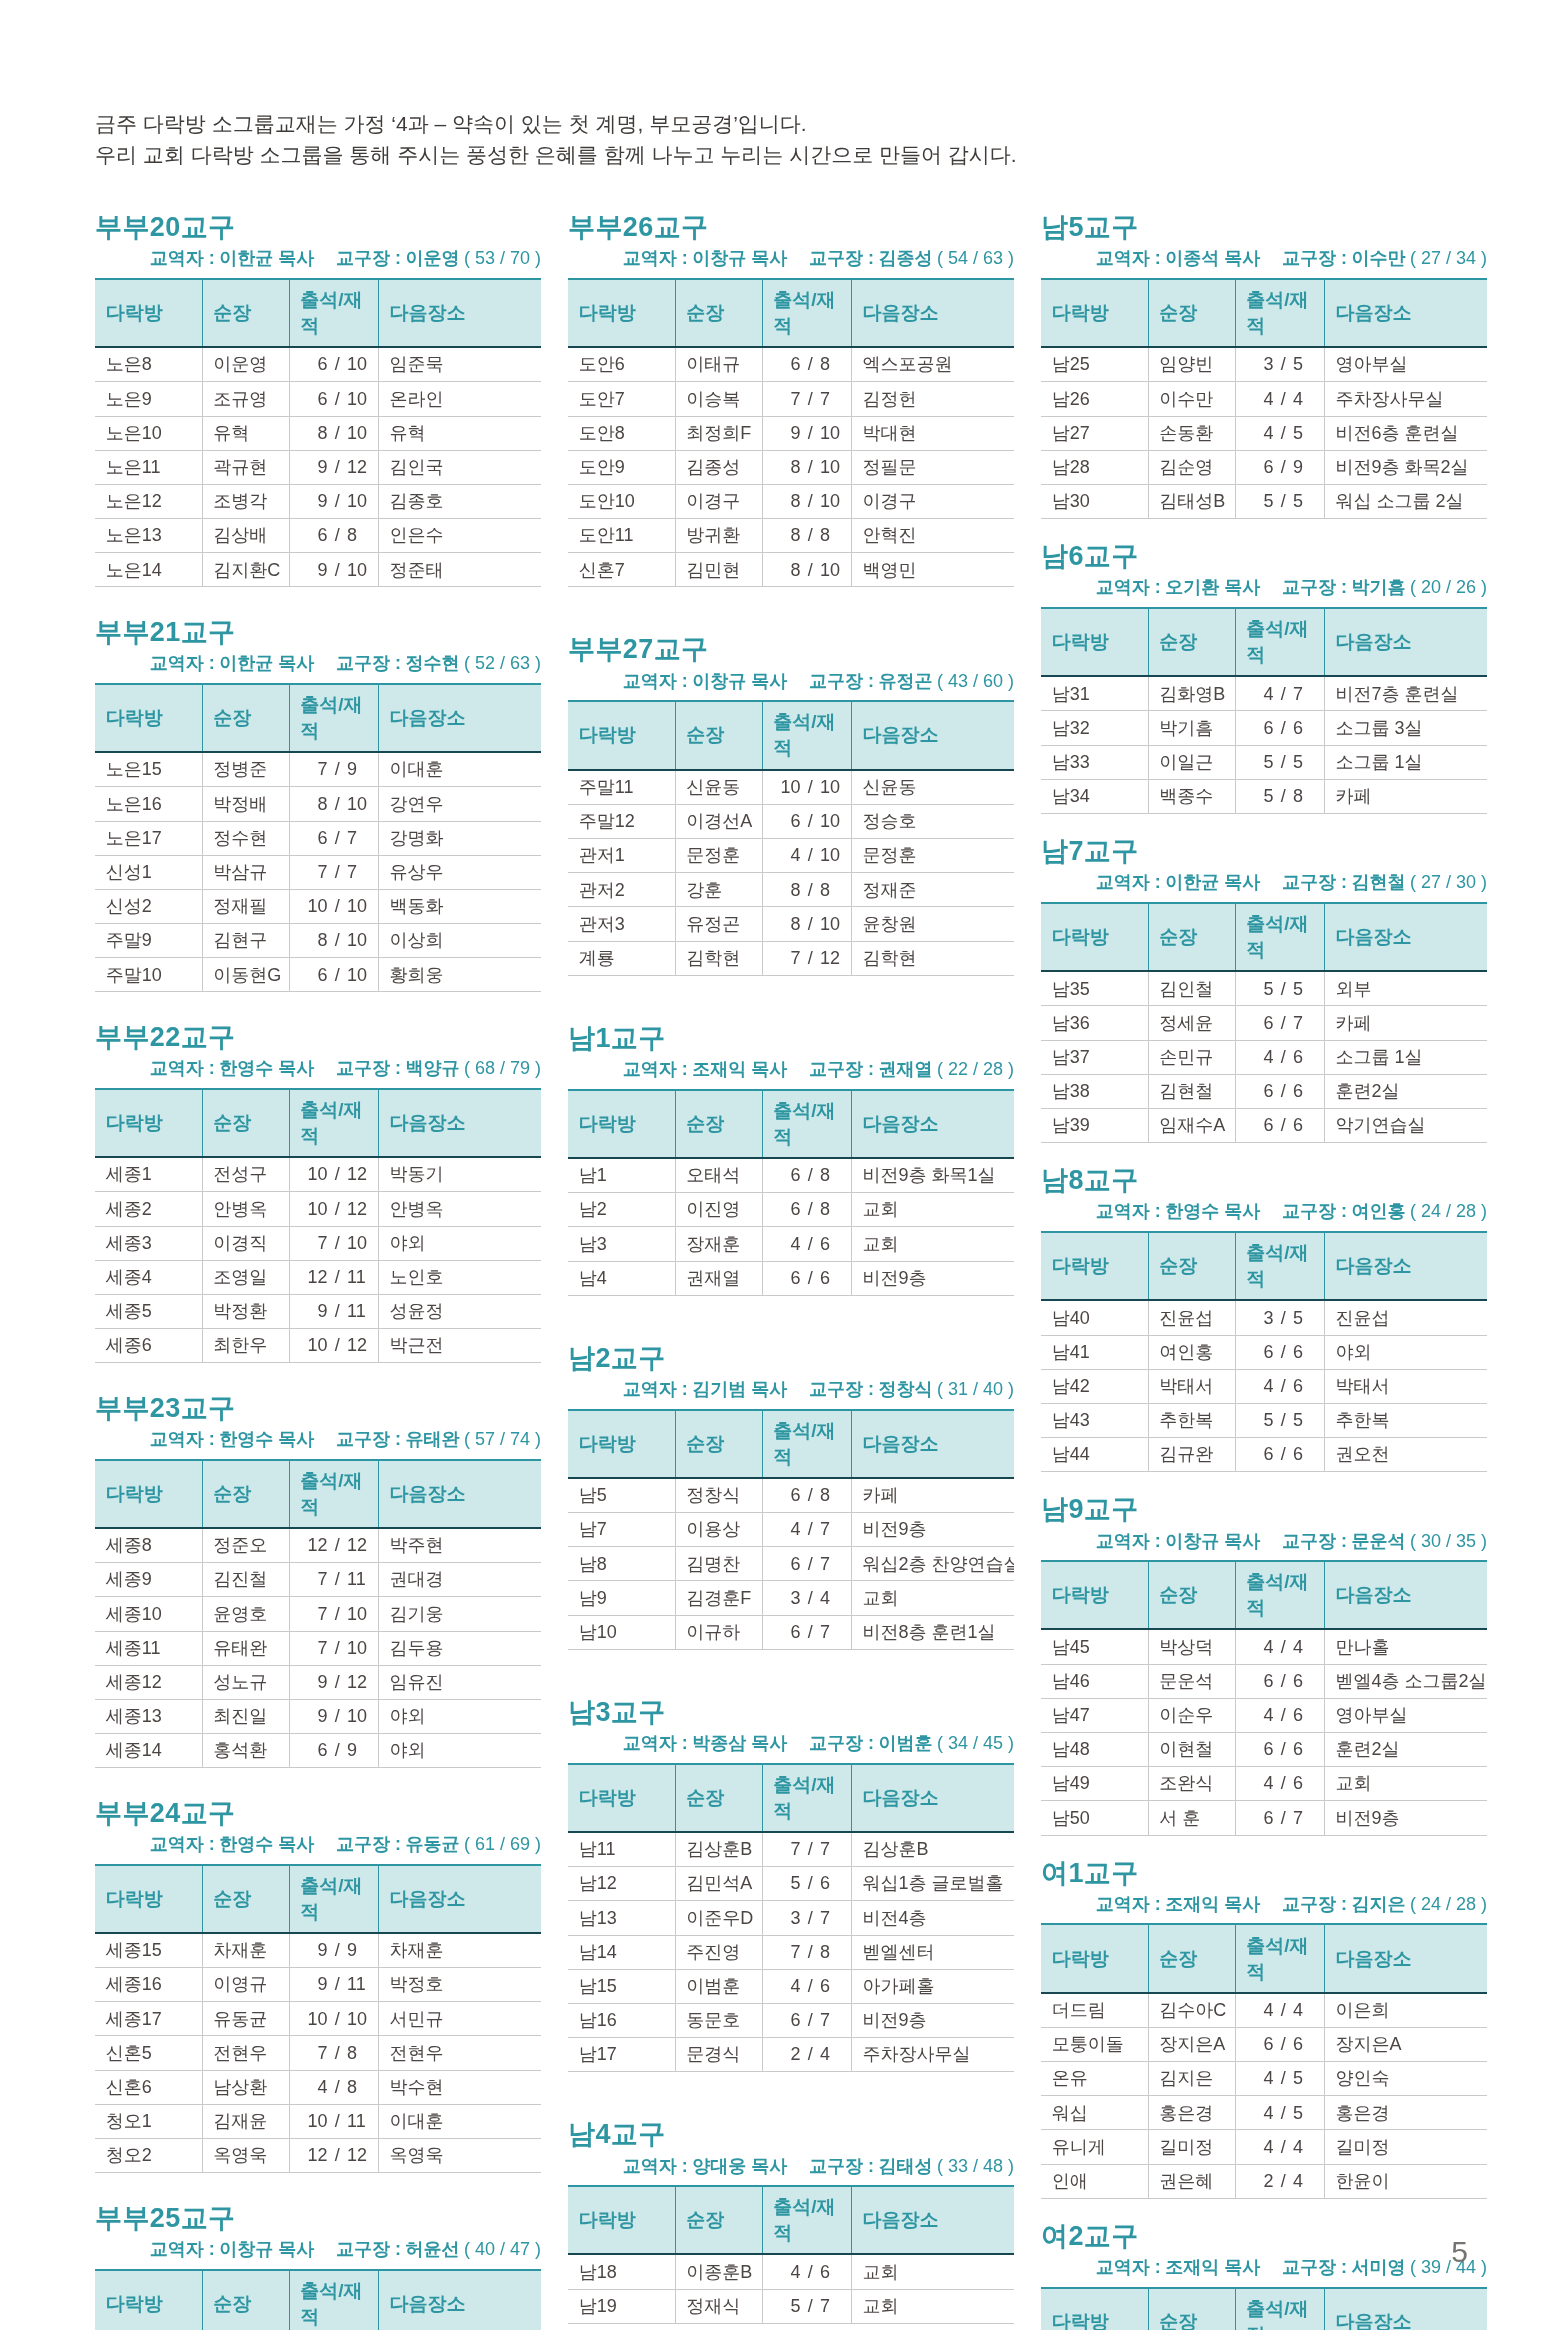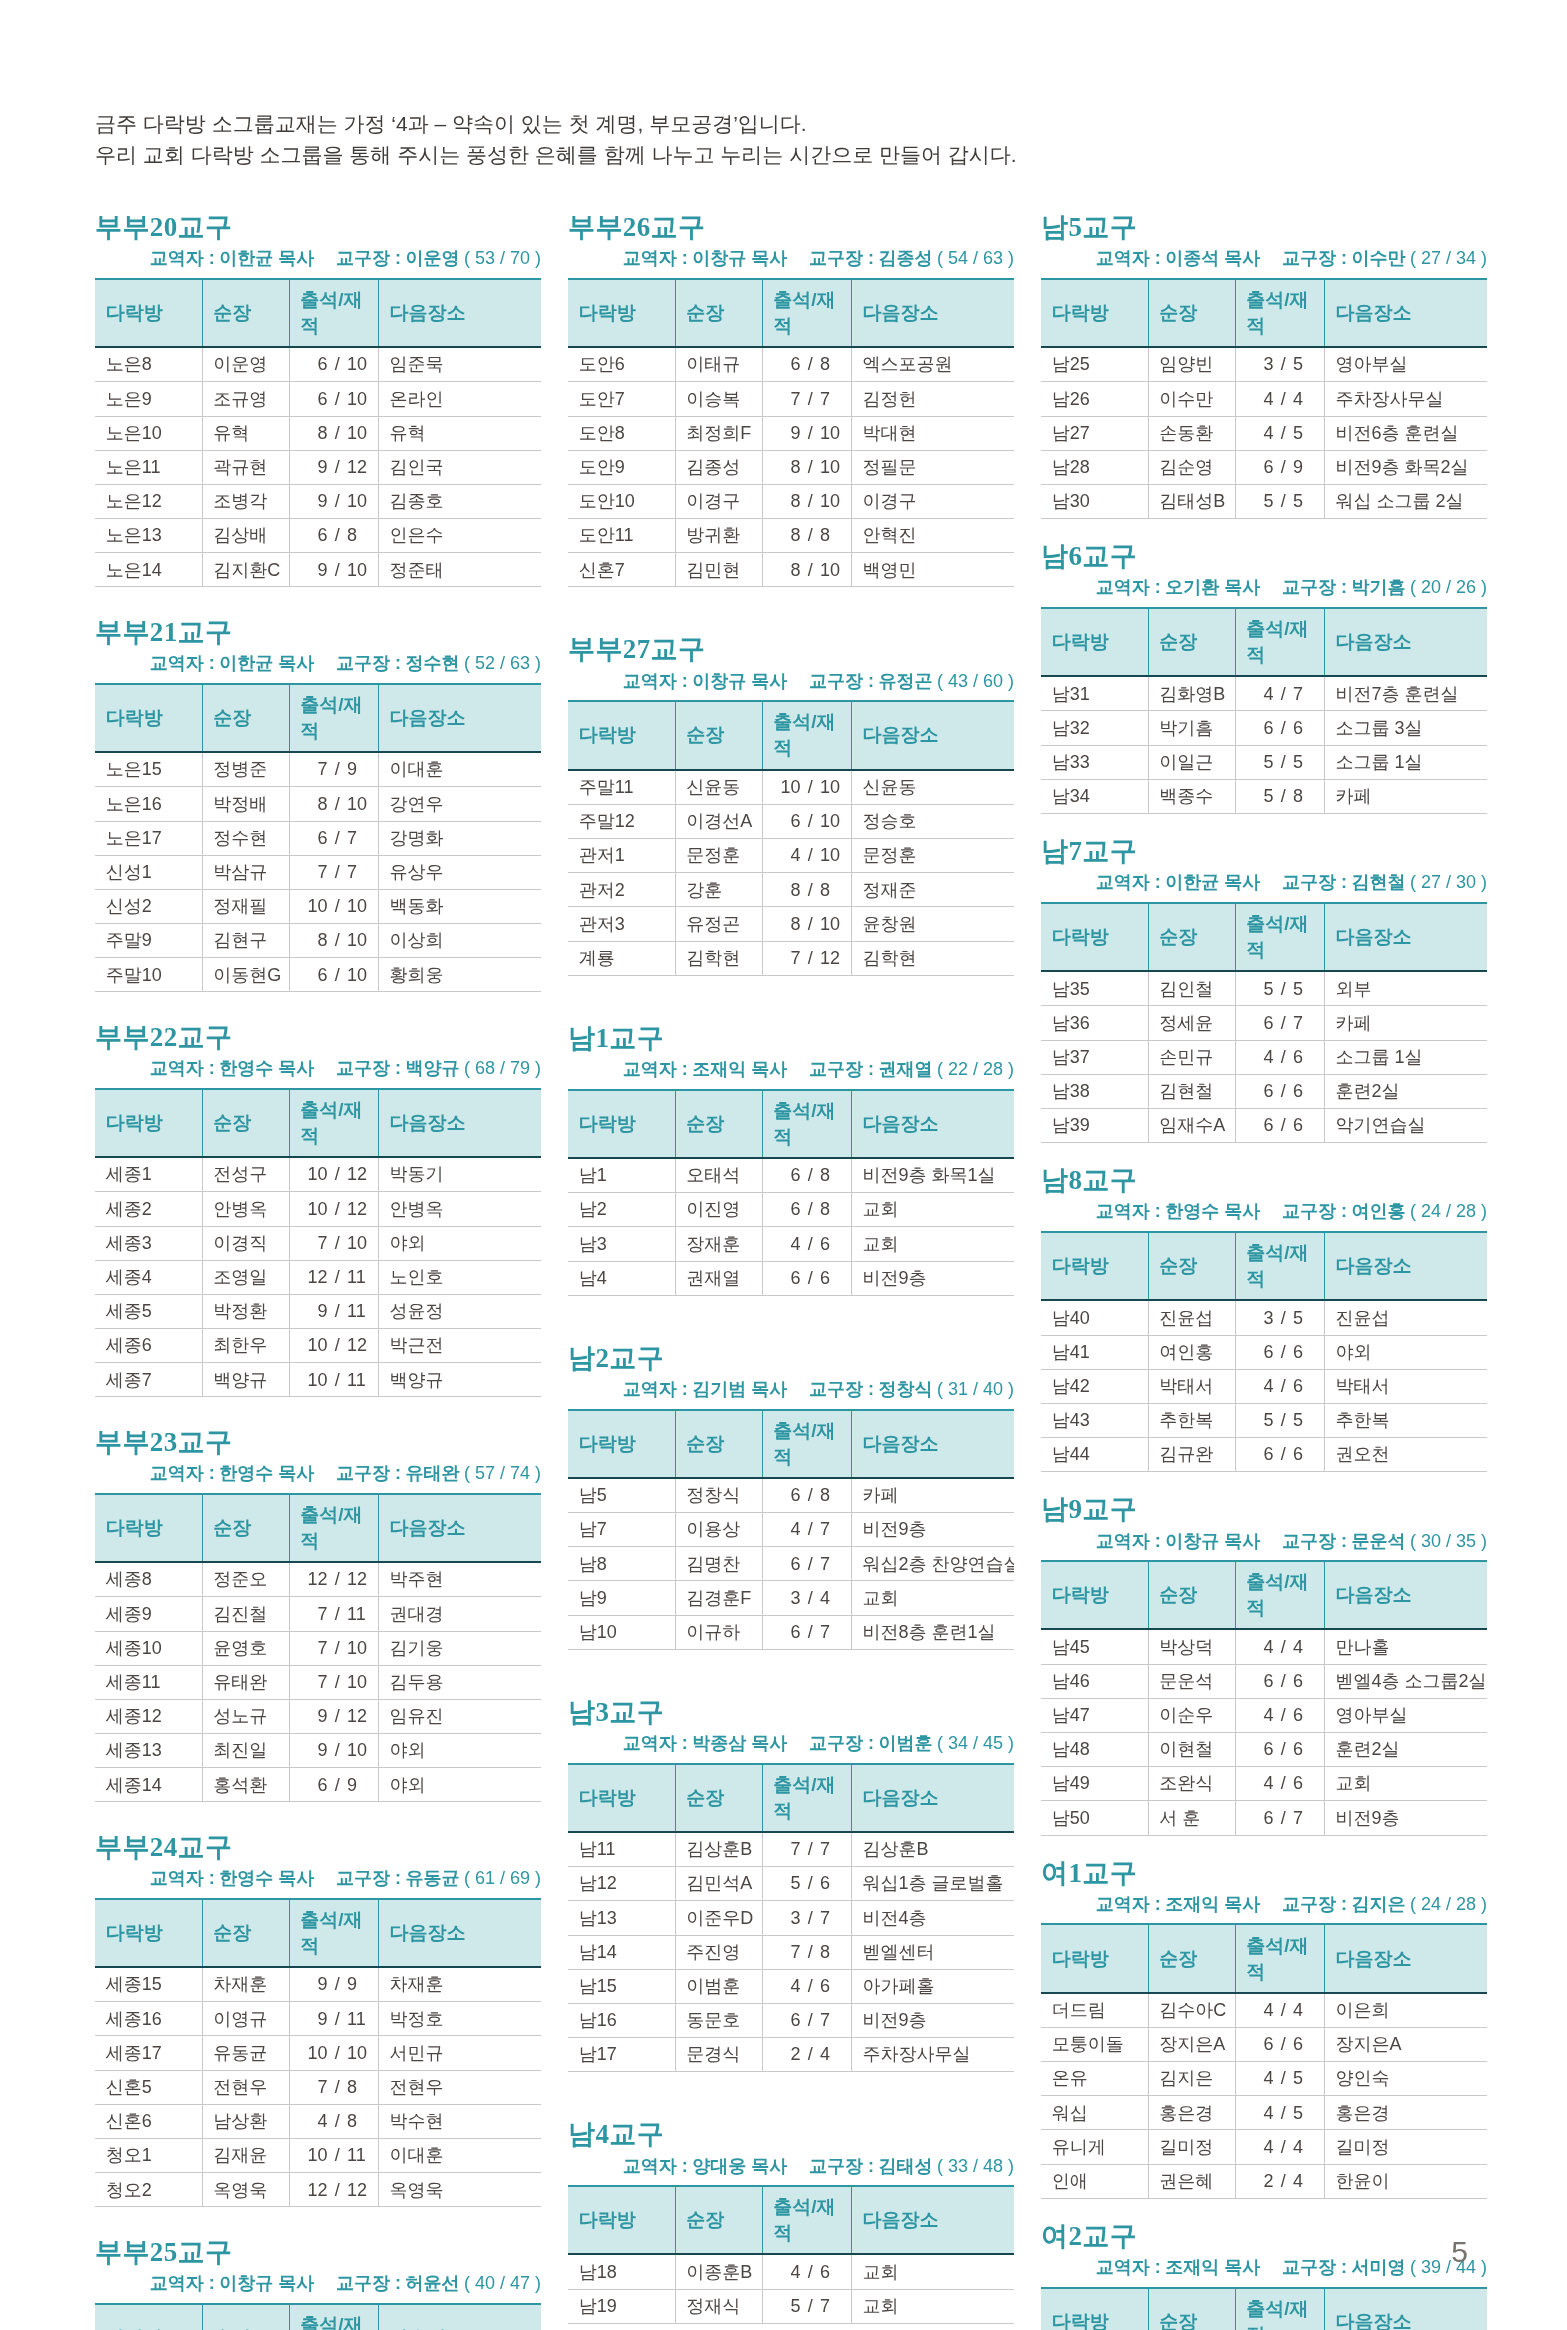--- a/index.html
+++ b/index.html
@@ -25,21 +25,21 @@
   .columns{
     position:absolute;left:95px;top:213px;width:1391px;
     display:flex;gap:27px;align-items:flex-start;
   }
   .col{width:446px;flex:0 0 446px;display:flex;flex-direction:column;}
   .col-0 .section{margin-bottom:30.5px;}
   .col-1 .section{margin-bottom:48px;}
   .col-2 .section{margin-bottom:23px;}
   .sec-title{
     margin:0 0 6.3px 0;font-size:27px;line-height:29px;font-weight:bold;
-    color:var(--accent);letter-spacing:0.4px;font-family:Liberation Serif, serif;
+    color:var(--accent);letter-spacing:0.4px;
   }
   .sec-info{
     display:flex;justify-content:flex-end;align-items:baseline;
     color:var(--accent);font-size:18px;line-height:21.5px;margin-bottom:8px;
     font-weight:bold;
   }
   .sec-info-left span{margin-right:4.5px;}
   .sec-info-left .pair-gap{display:inline-block;width:12.6px;}
   .sec-count{white-space:nowrap;font-weight:normal;}
   table.roster{
@@ -395,32 +395,20 @@
               <td class="c-head">최한우</td>
               <td class="c-att">
                 <span class="att-wrap">
                   <span class="att-a">10</span>
                   <span class="att-slash">/</span>
                   <span class="att-b">12</span>
                 </span>
               </td>
               <td class="c-place">박근전</td>
             </tr>
-            <tr>
-              <td class="c-room">세종7</td>
-              <td class="c-head">백양규</td>
-              <td class="c-att">
-                <span class="att-wrap">
-                  <span class="att-a">10</span>
-                  <span class="att-slash">/</span>
-                  <span class="att-b">11</span>
-                </span>
-              </td>
-              <td class="c-place">백양규</td>
-            </tr>
           </tbody>
     </table>
   </section>
 
   <section class="section">
     <h2 class="sec-title">부부23교구</h2>
     <div class="sec-info">
       <div class="sec-info-left">
         <span>교역자 :</span><span>한영수 목사</span><span class="pair-gap"></span><span>교구장 :</span><span>유태완</span>
       </div>

